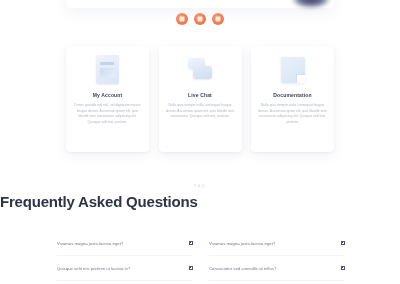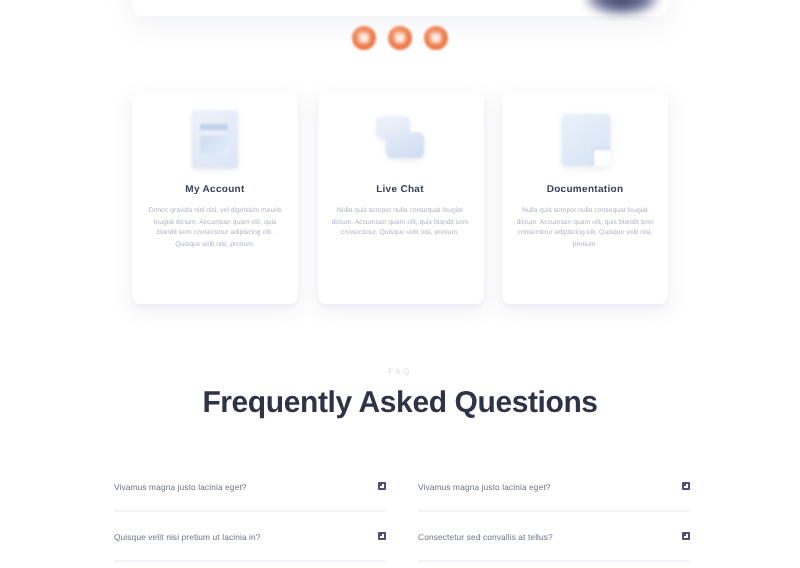--- a/index.html
+++ b/index.html
@@ -198,21 +198,20 @@
     font-weight: bold;
     letter-spacing: 1.2px;
     color: #e2e4ec;
     text-transform: uppercase;
   }
 
   .faq-heading {
     position: absolute;
     left: 0; top: 193px;
     width: 400px;
-    text-align: center;
     font-size: 15px;
     font-weight: bold;
     color: #2f3347;
     letter-spacing: -0.2px;
   }
 
   .faq-grid {
     position: absolute;
     left: 57px;
     top: 231px;

